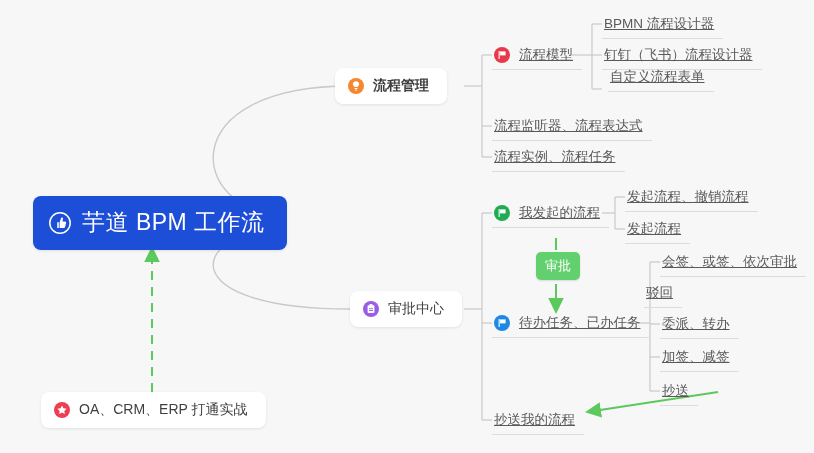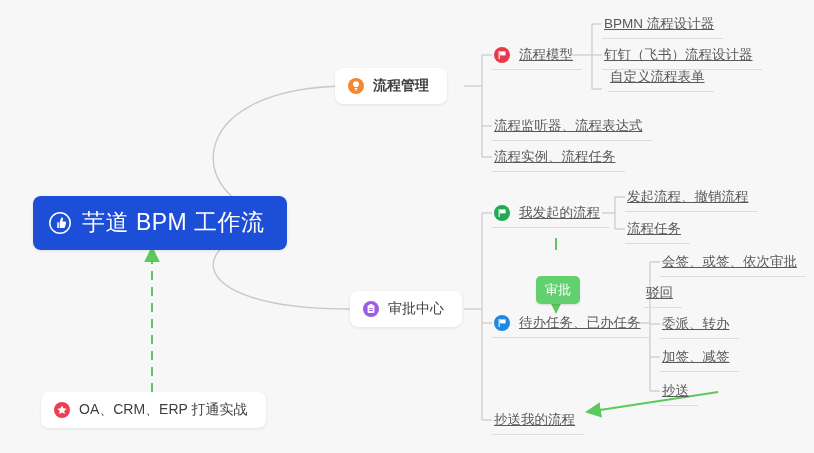--- a/index.html
+++ b/index.html
@@ -212,24 +212,24 @@
         <path d="M6.1 4.4 L11.6 4.4 L11.6 8.4 L6.1 8.4 Z" fill="#ffffff"></path>
       </svg>
     </span>
     <span class="label">我发起的流程</span>
   </div>
 
   <div class="node leaf plain" style="left:625px; top:184px;justify-content:flex-end;">
     <span class="label">发起流程、撤销流程</span>
   </div>
   <div class="node leaf plain" style="left:625px; top:216px;">
-    <span class="label">流程任务</span>
-  </div>
-
-  <div class="badge" style="left:536px; top:252px;margin-top:24px;">
+    <span class="label">发起流程</span>
+  </div>
+
+  <div class="badge" style="left:536px; top:252px;">
     <span>审批</span>
   </div>
 
   <div class="node leaf withicon" style="left:492px; top:310px;justify-content:flex-end;">
     <span class="ico">
       <svg width="16" height="16" viewBox="0 0 16 16">
         <circle cx="8" cy="8" r="8" fill="#1e88e5"></circle>
         <rect x="4.6" y="4" width="1.1" height="8" fill="#ffffff"></rect>
         <path d="M6.1 4.4 L11.6 4.4 L11.6 8.4 L6.1 8.4 Z" fill="#ffffff"></path>
       </svg>

